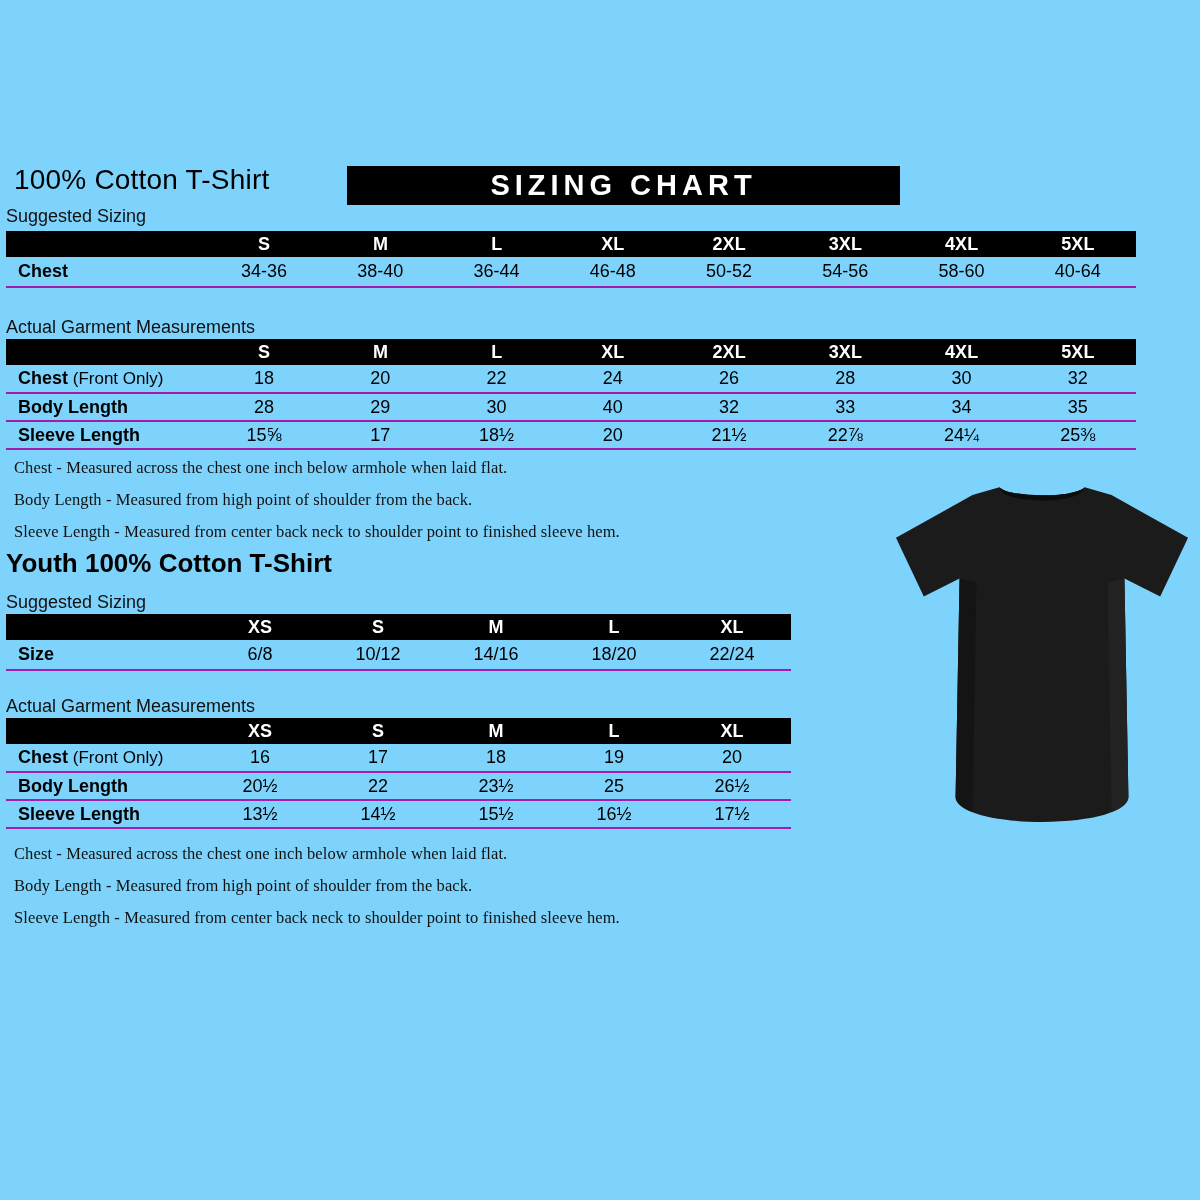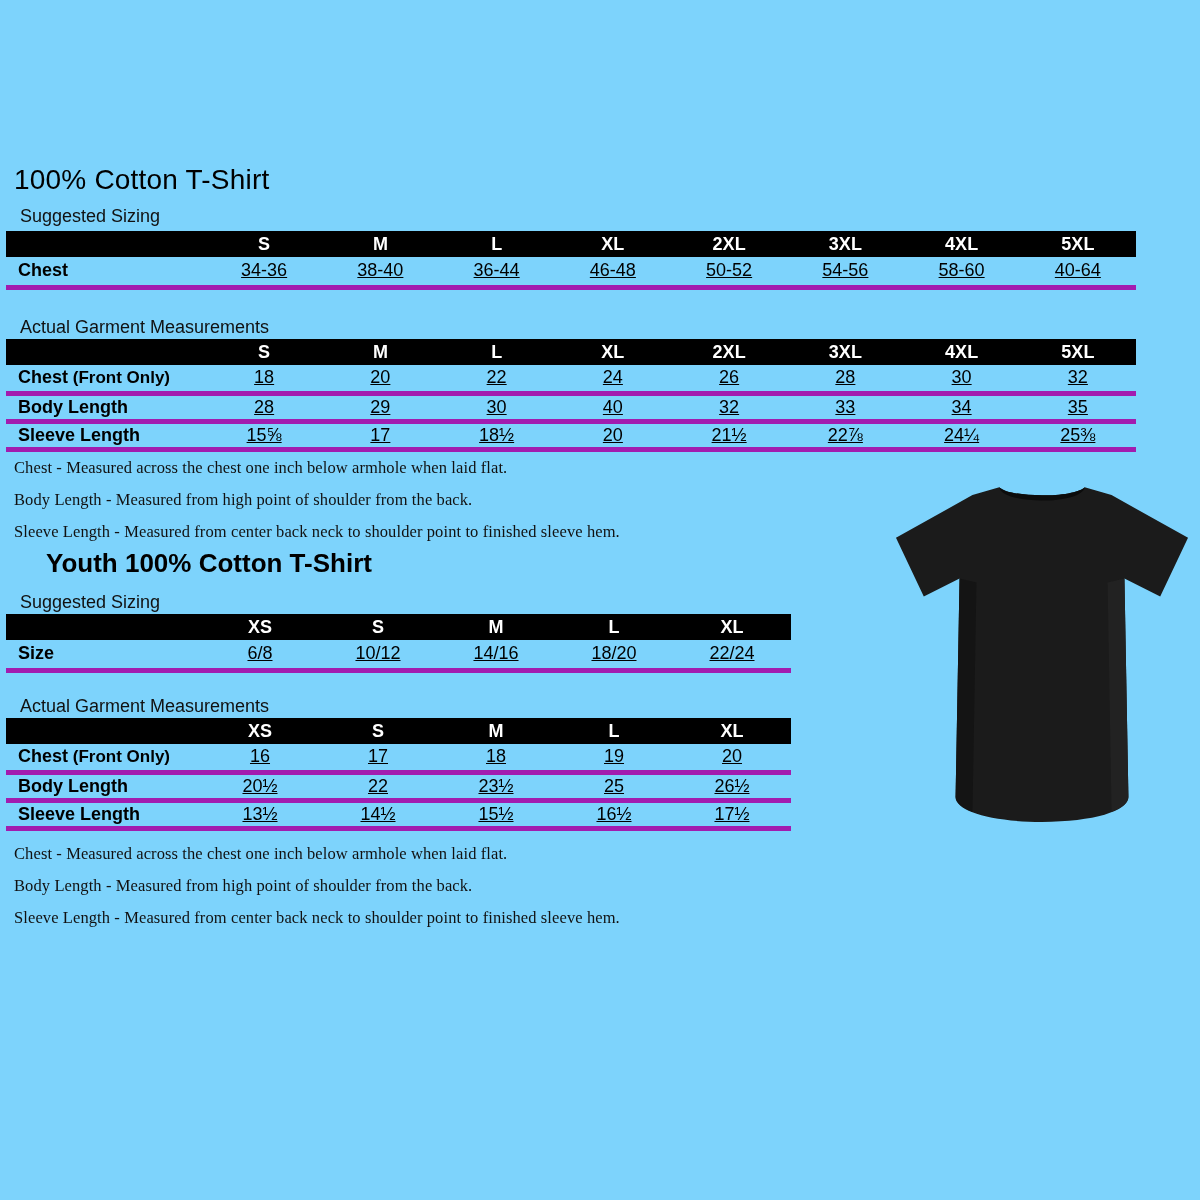--- a/index.html
+++ b/index.html
@@ -15,65 +15,66 @@
     position:absolute;left:14px;top:164px;
     font-size:28px;font-weight:500;letter-spacing:.2px;
   }
   .banner{
     position:absolute;left:347px;top:166px;width:553px;height:39px;
     background:#000;color:#fff;
     display:flex;align-items:center;justify-content:center;
     font-size:29px;font-weight:bold;letter-spacing:5px;
   }
   .section-label{
-    position:absolute;left:20px;
+    position:absolute;left:6px;
     font-size:18px;color:#111;
   }
   table.size-table{
     position:absolute;left:6px;
     border-collapse:collapse;table-layout:fixed;
   }
   table.adult{width:1130px;}
   table.youth{width:785px;}
   table.size-table thead th{
     background:#000;color:#fff;
     font-size:18px;font-weight:bold;
     height:26px;padding:0;text-align:center;
   }
   table.size-table col.labelcol{width:200px;}
   table.youth col.labelcol{width:195px;}
   table.size-table tbody th{
     text-align:left;padding:0 0 0 12px;
     font-size:18px;font-weight:bold;white-space:nowrap;
   }
-  table.size-table tbody th .sfx{font-weight:bold;font-size:17px;}
+  table.size-table tbody th .sfx{font-weight:normal;font-size:17px;}
   table.size-table tbody td{
-    text-align:center;font-size:18px;padding:0;text-decoration:underline;
-  }
-  table.size-table tbody tr{height:30px;border-bottom:5px solid #a21caf;}
+    text-align:center;font-size:18px;padding:0;
+  }
+  table.size-table tbody tr{height:30px;border-bottom:2px solid #a21caf;}
   table.tight tbody tr{height:28px;}
   .notes{position:absolute;left:14px;}
   .notes .note{
     font-size:16.5px;color:#111;
     margin-bottom:12px;letter-spacing:.1px;font-family:Liberation Serif, serif;
   }
   .youth-title{
     position:absolute;left:6px;top:548px;
-    font-size:26px;font-weight:bold;margin-left:40px;
+    font-size:26px;font-weight:bold;
   }
   .tshirt{
     position:absolute;left:893px;top:476px;width:298px;height:364px;
   }
 </style>
 </head>
 <body>
 
 <div class="sheet">
 
   <div class="page-title">100% Cotton T-Shirt</div>
+  <div class="banner">SIZING CHART</div>
 
   <div class="section-label" style="top:206px;">Suggested Sizing</div>
   <table class="size-table adult" style="top:231px;">
       <colgroup>
         <col class="labelcol">
         <col>
         <col>
         <col>
         <col>
         <col>

